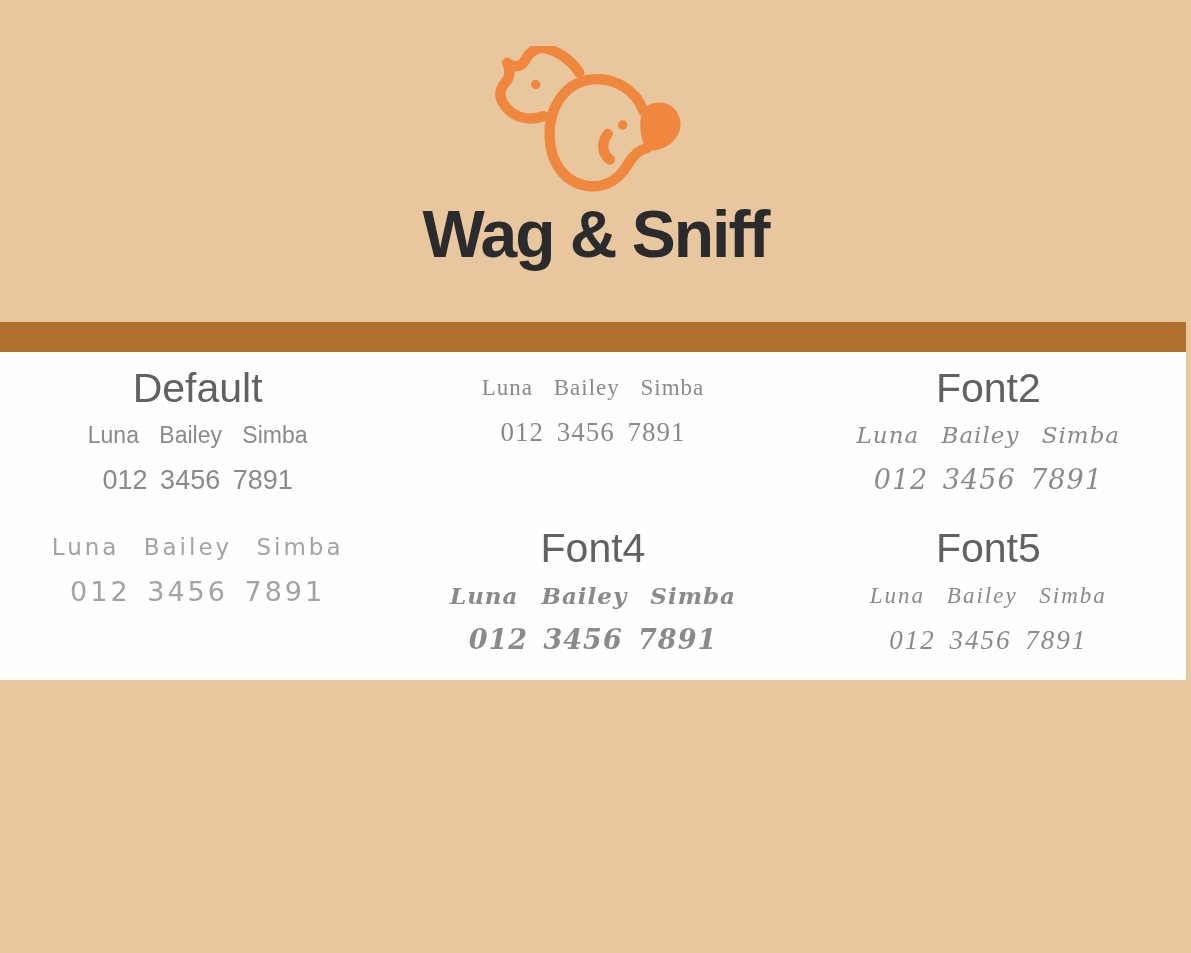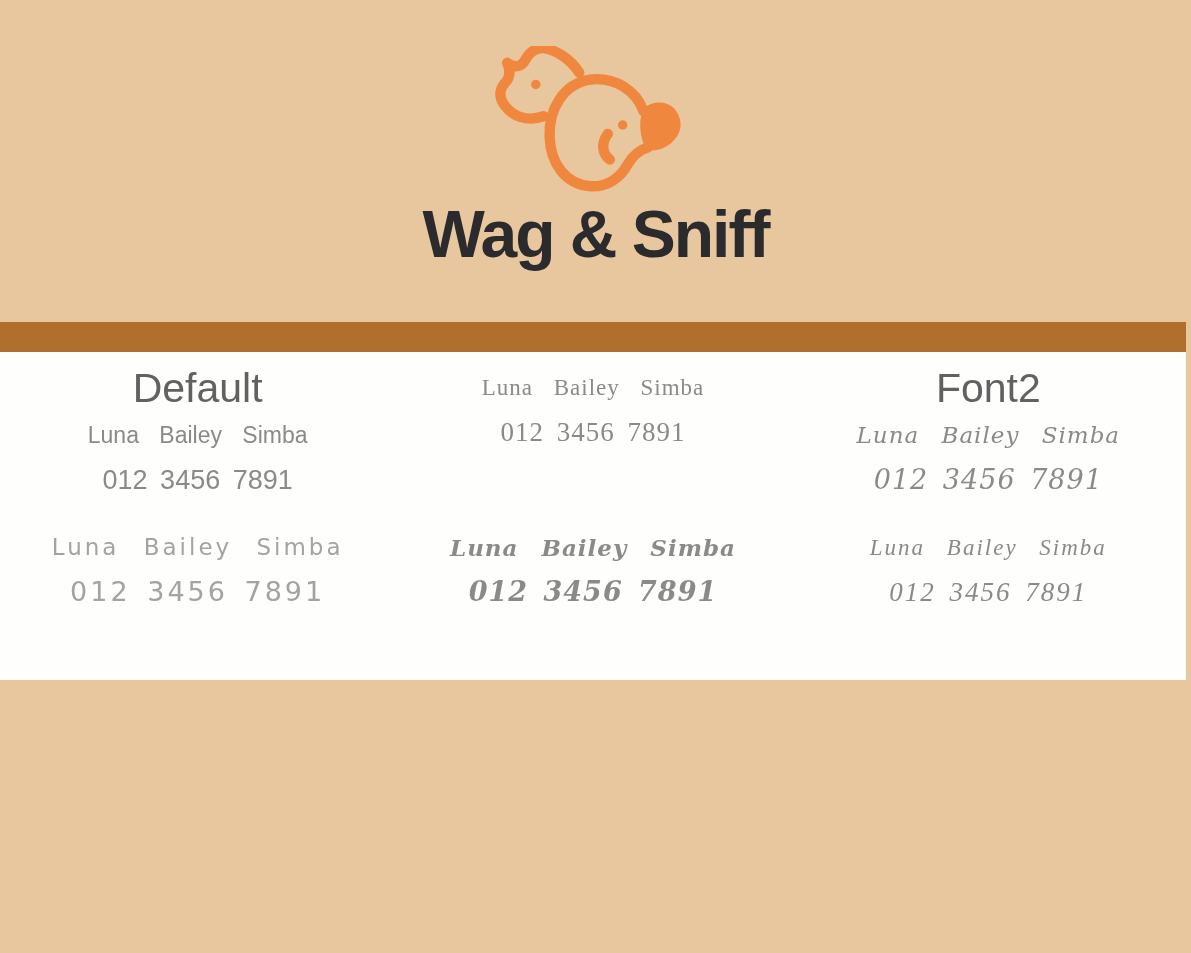--- a/index.html
+++ b/index.html
@@ -80,22 +80,24 @@
   <div class="cell f-font2">
     <div class="cell-label">Font2</div>
     <div class="cell-names">Luna Bailey Simba</div>
     <div class="cell-phone">012 3456 7891</div>
   </div>
   <div class="cell f-font3">
     <div class="cell-names">Luna Bailey Simba</div>
     <div class="cell-phone">012 3456 7891</div>
   </div>
   <div class="cell f-font4">
+    <div class="cell-label">Font4</div>
     <div class="cell-names">Luna Bailey Simba</div>
     <div class="cell-phone">012 3456 7891</div>
   </div>
   <div class="cell f-font5">
+    <div class="cell-label">Font5</div>
     <div class="cell-names">Luna Bailey Simba</div>
     <div class="cell-phone">012 3456 7891</div>
   </div>
 </div>
 
 <div class="bottom"></div>
 
 </body></html>

